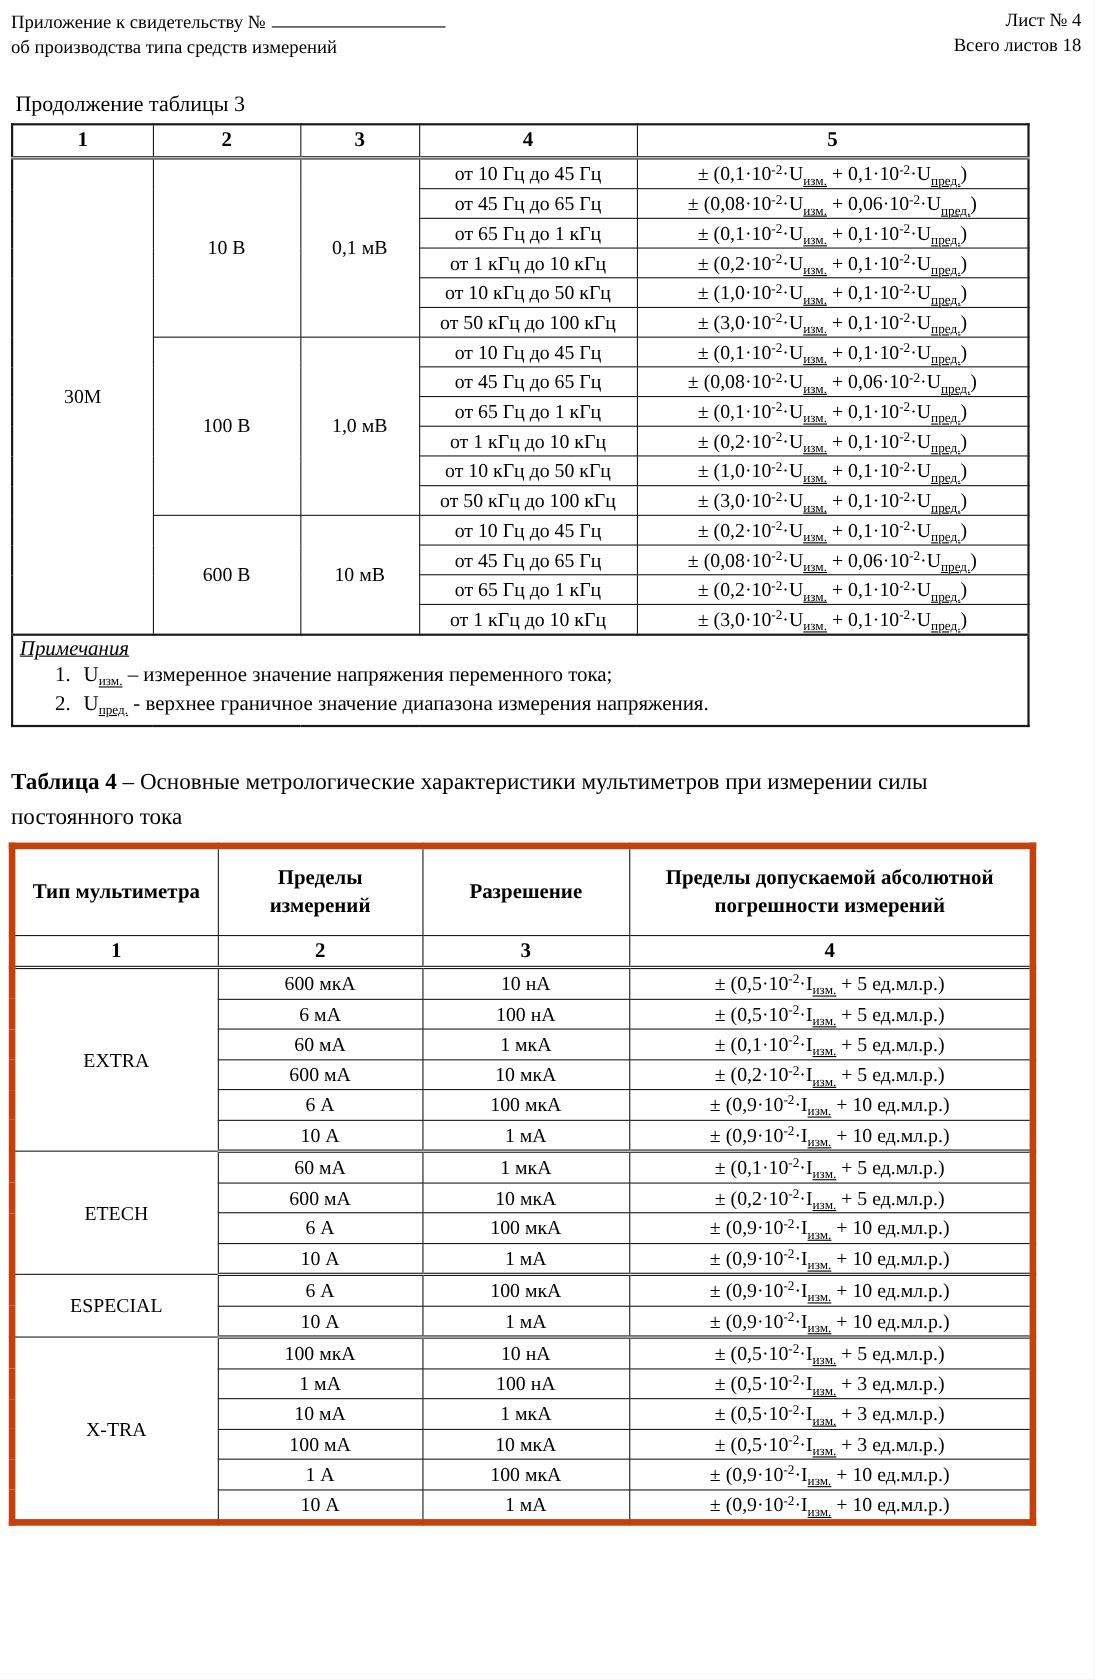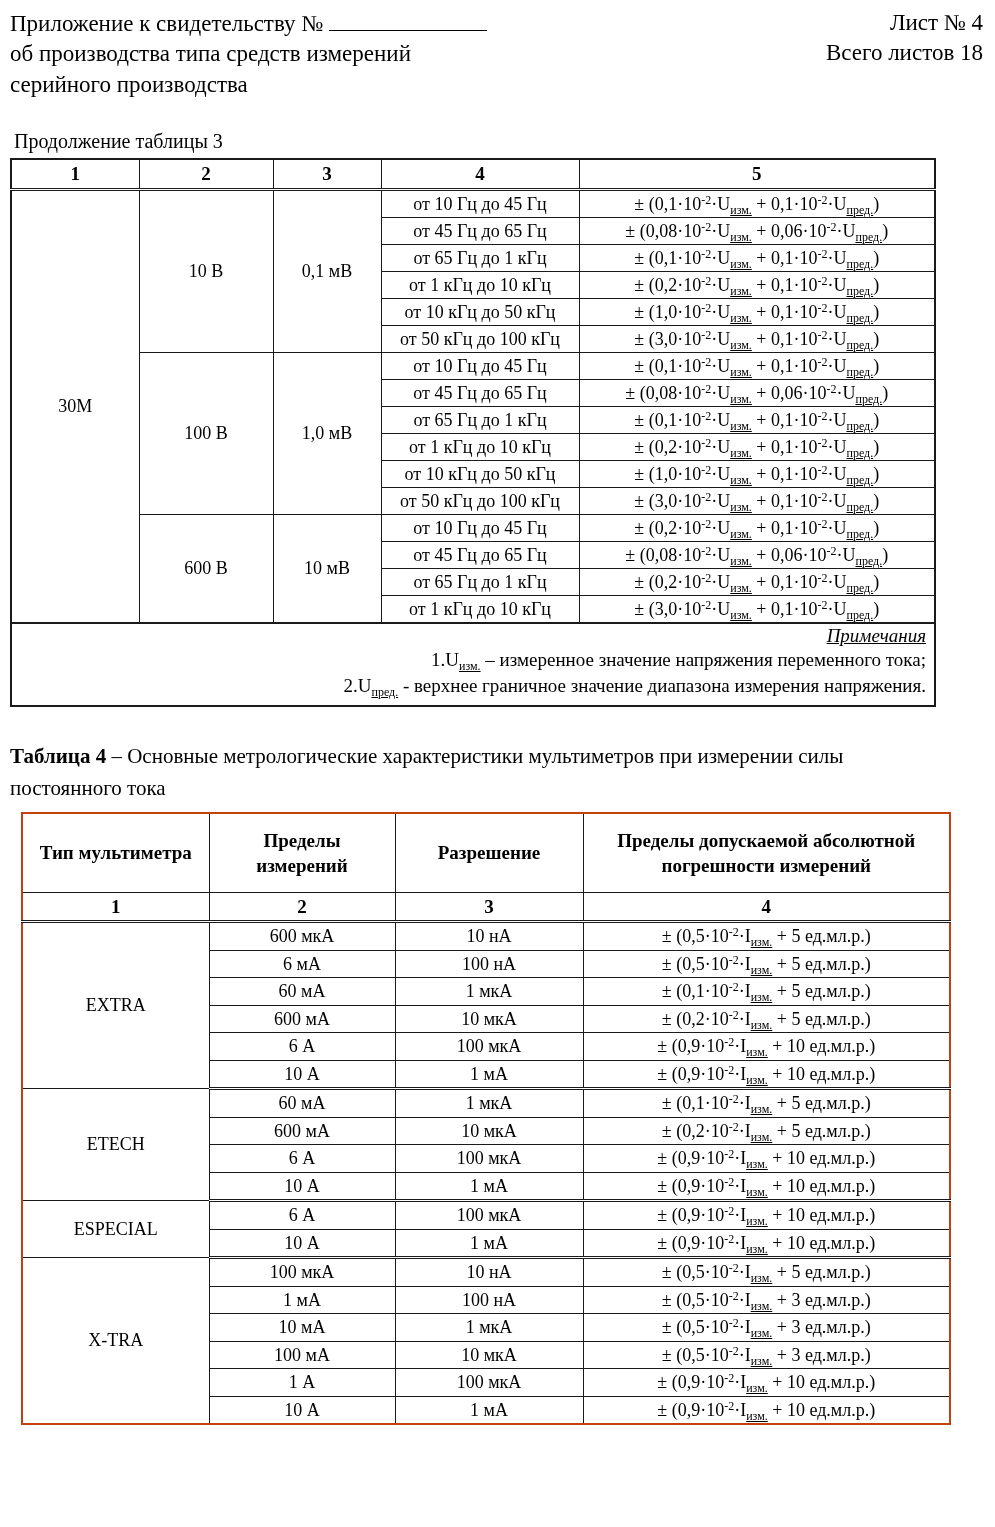--- a/index.html
+++ b/index.html
@@ -3,59 +3,58 @@
 <meta charset="utf-8">
 <style>
   html,body{margin:0;padding:0;background:#e8e8e8;}
   .page{
     width:995px;height:1527px;background:#ffffff;color:#000;
     font-family:"Liberation Serif","DejaVu Serif",serif;
     position:relative;box-sizing:border-box;padding-top:8px;overflow:hidden;
   }
   
   .hdr{display:flex;justify-content:space-between;align-items:flex-start;
-       padding:0 12px 0 10px;font-size:23px;line-height:1.32;}
+       padding:0 12px 0 10px;font-size:17px;line-height:1.32;}
   .hdr-right{text-align:right;}
   .blank-line{display:inline-block;width:158px;border-bottom:1px solid #000;height:0.95em;margin-left:6px;}
   
   .t3-caption{margin:30px 0 5px 14px;font-size:20px;}
   
   table{border-collapse:collapse;table-layout:fixed;}
   .t3{margin-left:10px;width:924px;border:2px solid #1a1a1a;}
-  .t4{margin-left:21px;width:928px;border:2px solid #c2410c;}
+  .t4{margin-left:8px;width:928px;border:6px solid #c2410c;}
   td,th{border:1px solid #1a1a1a;text-align:center;vertical-align:middle;
         font-size:18px;font-weight:normal;padding:0 2px;line-height:1.25;
         overflow:hidden;white-space:nowrap;}
   .t3 thead th{height:28px;font-size:19px;font-weight:bold;border-bottom:3px double #1a1a1a;}
   .t3 tbody td{height:26px;}
   .t4 .t4-head th{height:78px;font-size:19px;font-weight:bold;white-space:normal;line-height:1.35;padding:0 14px;}
   .t4 .num-row th{height:27px;font-size:19px;font-weight:bold;border-bottom:3px double #1a1a1a;}
   .t4 tbody td{height:26.5px;}
   .t4 tbody tr.group-end td{border-bottom:3px double #1a1a1a;}
   sup,sub{font-size:12px;line-height:0;}
   sub{vertical-align:-4px;text-decoration:underline;}
   sup{vertical-align:6px;}
   
-  .notes-cell{text-align:right;border-top:2px solid #1a1a1a;padding:1px 8px 6px 6px;white-space:normal;}
+  .notes-cell{text-align:left;border-top:2px solid #1a1a1a;padding:1px 8px 6px 6px;white-space:normal;}
   .notes-label{font-style:italic;text-decoration:underline;font-size:19px;line-height:1.15;}
   .note-item{padding-left:32px;font-size:19px;line-height:1.38;}
   .note-item .num{display:inline-block;min-width:26px;}
   
   .t4-caption{margin:34px 0 8px 10px;font-size:21px;width:945px;line-height:1.5;}
 </style>
 </head>
 <body>
 
 <div class="page">
 
   <div class="hdr">
     <div class="hdr-left">
       <div><span>Приложение к свидетельству №</span><span class="blank-line"></span></div>
       <div>об производства типа средств измерений</div>
-      <div>серийного производства</div>
     </div>
     <div class="hdr-right">
       <div>Лист № 4</div>
       <div>Всего листов 18</div>
     </div>
   </div>
 
   <div class="t3-caption">Продолжение таблицы 3</div>
 
   <table class="t3">

